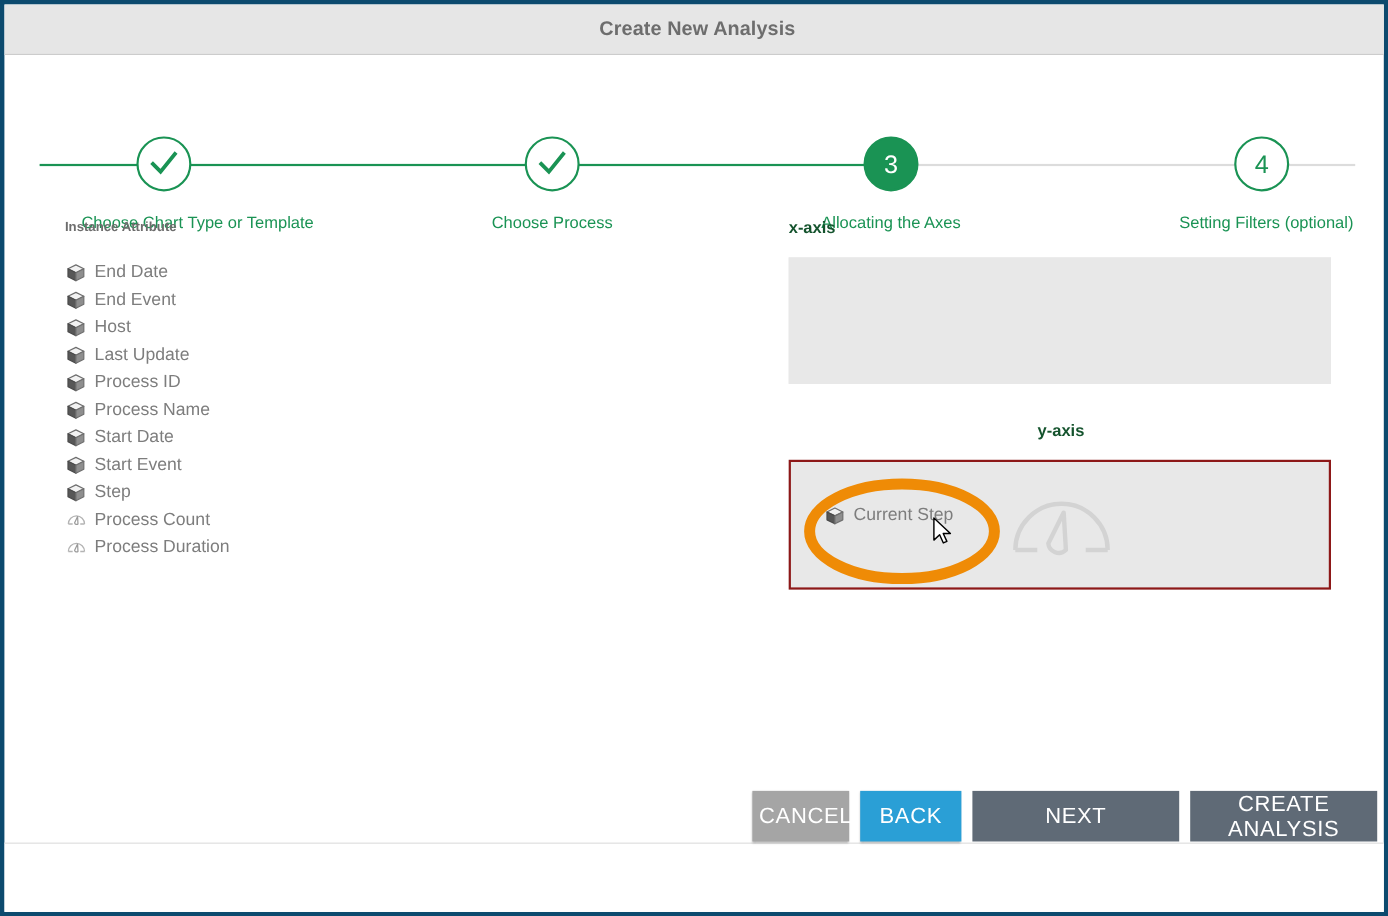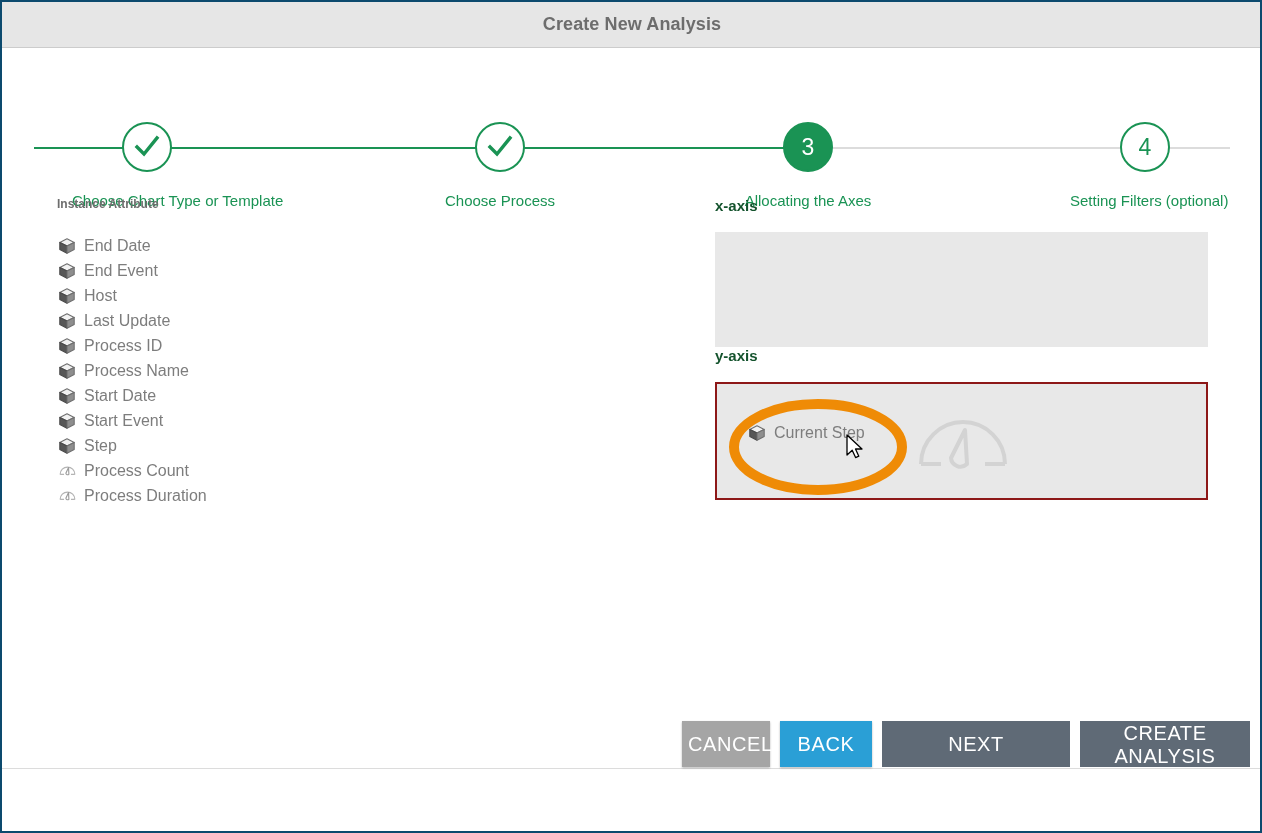--- a/index.html
+++ b/index.html
@@ -11,21 +11,21 @@
     font-family: "Liberation Sans", sans-serif;
     -webkit-font-smoothing: antialiased;
   }
 
   #app-window {
     position: relative;
     width: 1262px;
     height: 833px;
     box-sizing: border-box;
     background: #ffffff;
-    border: 2px solid #0c4a6e;
+    border: 4px solid #0c4a6e;
     overflow: hidden;
   }
 
   
   #title-bar {
     position: absolute;
     left: 0;
     top: 0;
     width: 1260px;
     height: 45px;
@@ -422,21 +422,21 @@
   <div id="axes-panel">
 
     <div class="axis-heading">x-axis</div>
 
     <div class="drop-zone" id="x-axis-dropzone">
       <span class="dropzone-watermark">
         
       </span>
     </div>
 
-    <div class="axis-heading" style="">y-axis</div>
+    <div class="axis-heading" style="margin-top:34px;text-align:center;">y-axis</div>
 
     <div class="drop-zone" id="y-axis-dropzone">
 
       <span class="dropzone-watermark">
         <svg width="100" height="78" viewBox="0 0 100 78">
           <path d="M8 62 A42 42 0 0 1 92 62" fill="none" stroke="#d3d3d3" stroke-width="4"></path>
           <path d="M8 62 L28 62 M72 62 L92 62" fill="none" stroke="#d3d3d3" stroke-width="4"></path>
           <path d="M52 28 L38 56 A9.5 9.5 0 0 0 54 62 Z" fill="none" stroke="#d3d3d3" stroke-width="4" stroke-linejoin="round"></path>
         </svg>
       </span>

